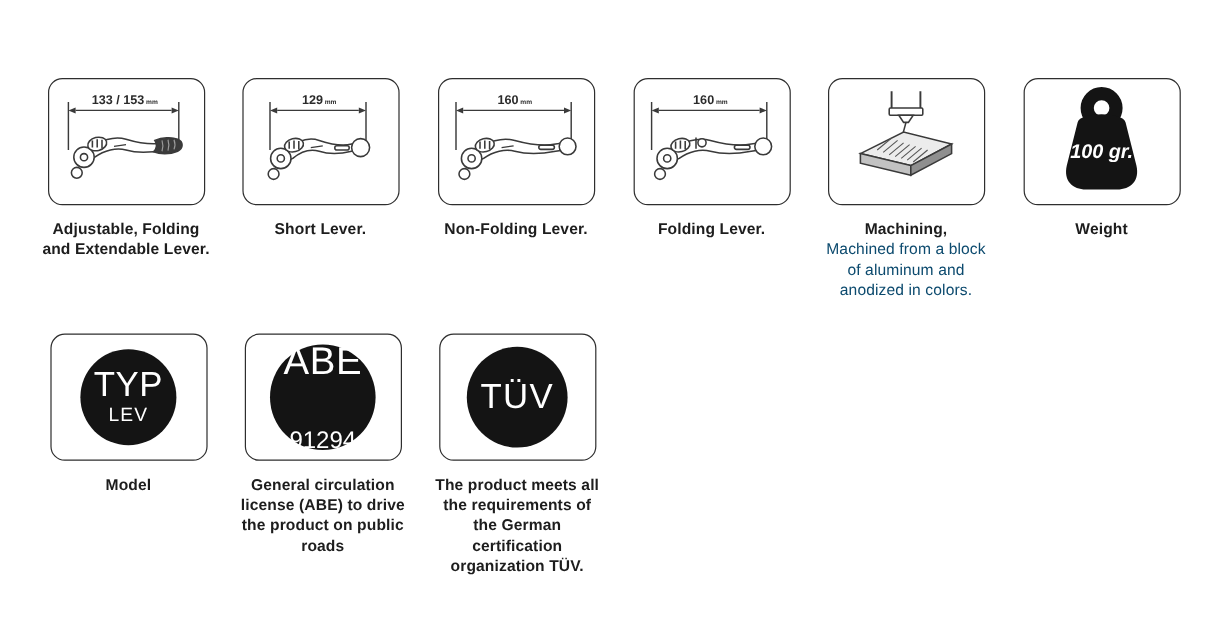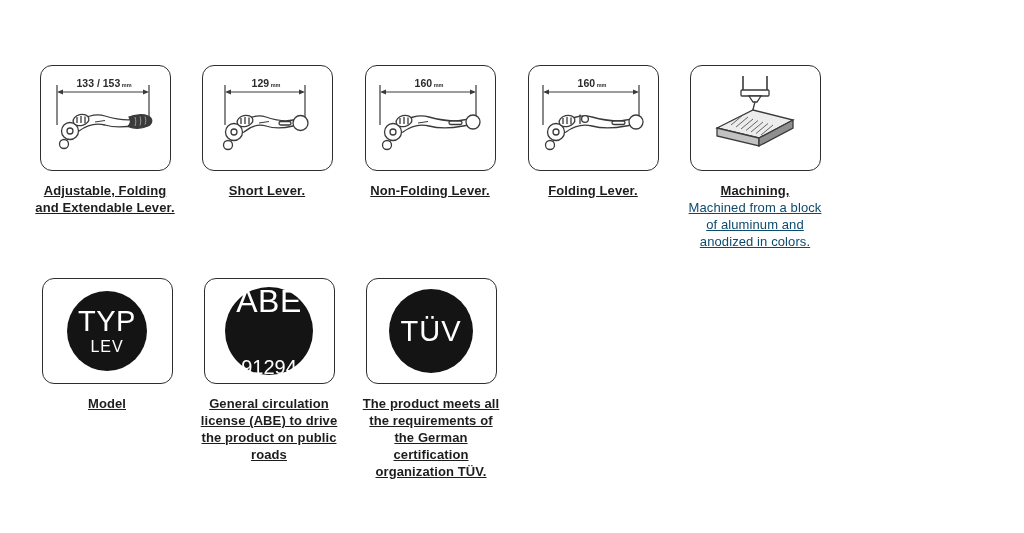--- a/index.html
+++ b/index.html
@@ -12,21 +12,21 @@
   .card { position: absolute; width: 170px; display: flex; flex-direction: column; align-items: center; }
   .icon-box {
     width: 131px; height: 106px;
     border: 1.5px solid #2e2e2e; border-radius: 12px;
     background: #ffffff;
     display: flex; align-items: center; justify-content: center;
   }
   .caption {
     margin-top: 11px; text-align: center;
     font-size: 13px; line-height: 17px; font-weight: 700;
-    color: #1d1d1d; white-space: pre-line; letter-spacing: 0.1px; text-decoration: underline;
+    color: #1d1d1d; white-space: pre-line; letter-spacing: 0.1px;
   }
   .caption-desc {
     font-weight: 400; color: #0c4a6e; margin-top: 0;
   }
   .badge {
     border-radius: 50%; background: #141414; color: #ffffff;
     display: flex; flex-direction: column; align-items: center; justify-content: center;
     font-weight: 400; line-height: 1;
   }
   .badge-typ { width: 80px; height: 80px; }
@@ -203,20 +203,30 @@
           <line x1="68" y1="67" x2="80" y2="57"></line>
         </g>
       </svg>
     </div>
     <div class="caption">Machining,</div>
     <div class="caption caption-desc">Machined from a block
 of aluminum and
 anodized in colors.</div>
   </div>
 
+  <div class="card r1c6">
+    <div class="icon-box">
+      <svg width="125" height="100" viewBox="0 0 125 100">
+        <circle cx="62" cy="22" r="12" fill="none" stroke="#141414" stroke-width="11"></circle>
+        <path d="M42,34 C44,25 80,25 82,34 L91,70 C94,83 86,90 75,90 L49,90 C38,90 30,83 33,70 Z" fill="#141414"></path>
+        <text x="62" y="64" text-anchor="middle" font-size="16.5" font-weight="bold" font-style="italic" fill="#ffffff">100 gr.</text>
+      </svg>
+    </div>
+    <div class="caption">Weight</div>
+  </div>
 
   <div class="card r2c1">
     <div class="icon-box">
       <div class="badge badge-typ">
         <div class="l1">TYP</div>
         <div class="l2">LEV</div>
       </div>
     </div>
     <div class="caption">Model</div>
   </div>

